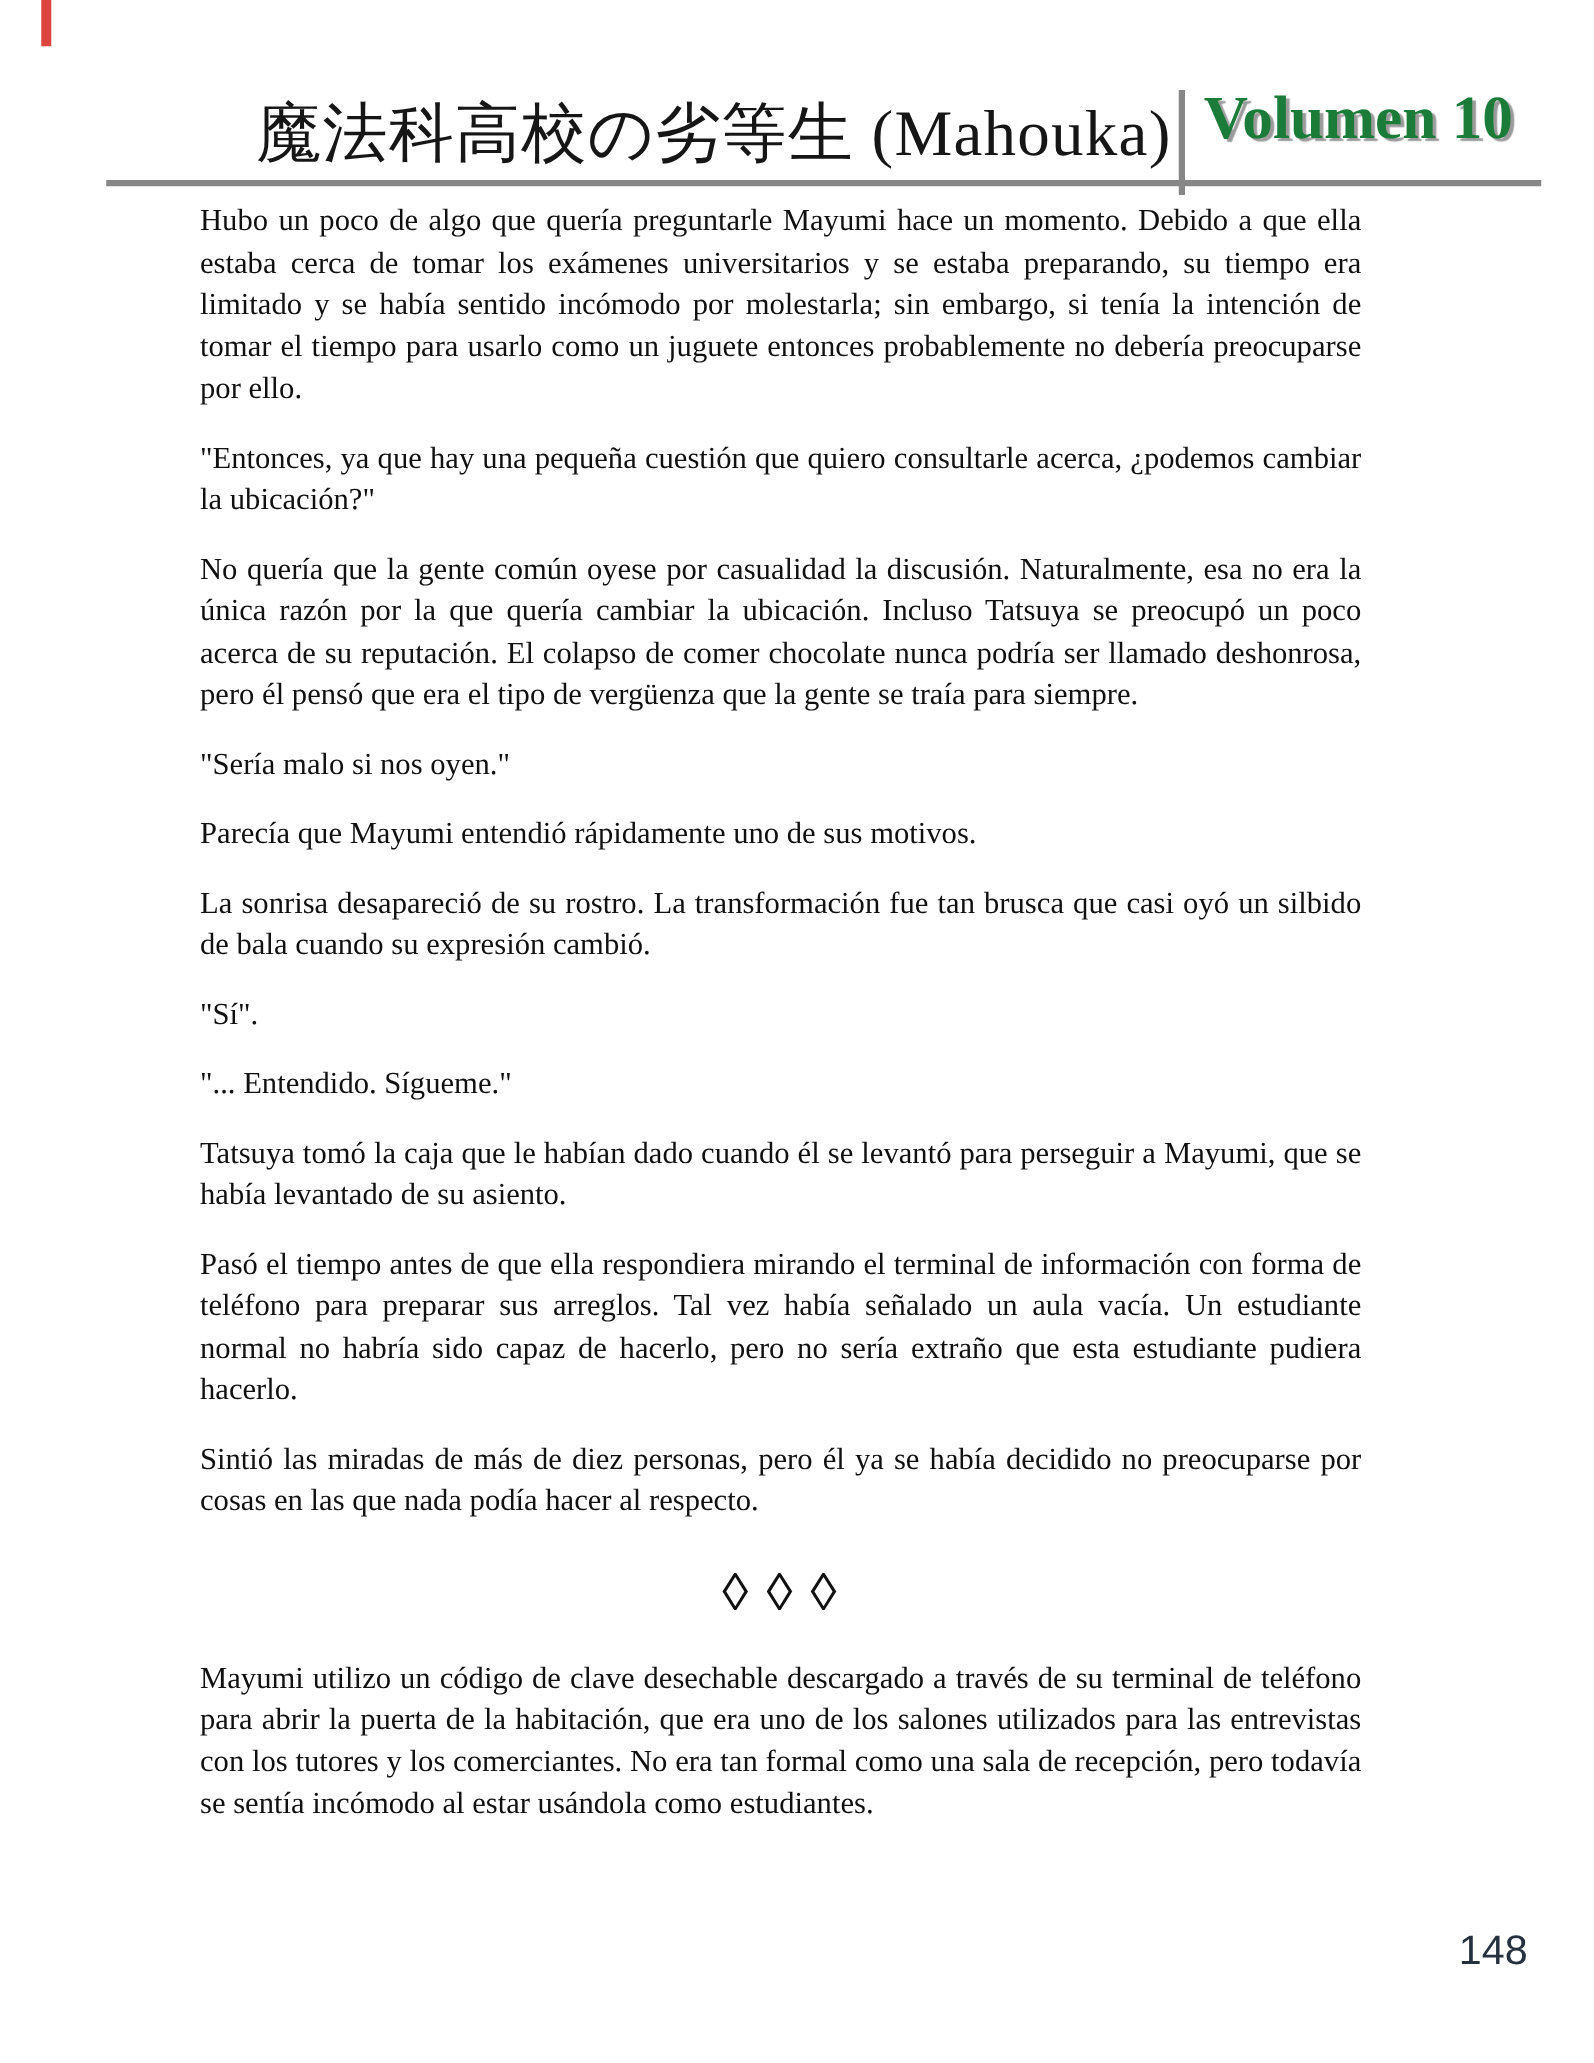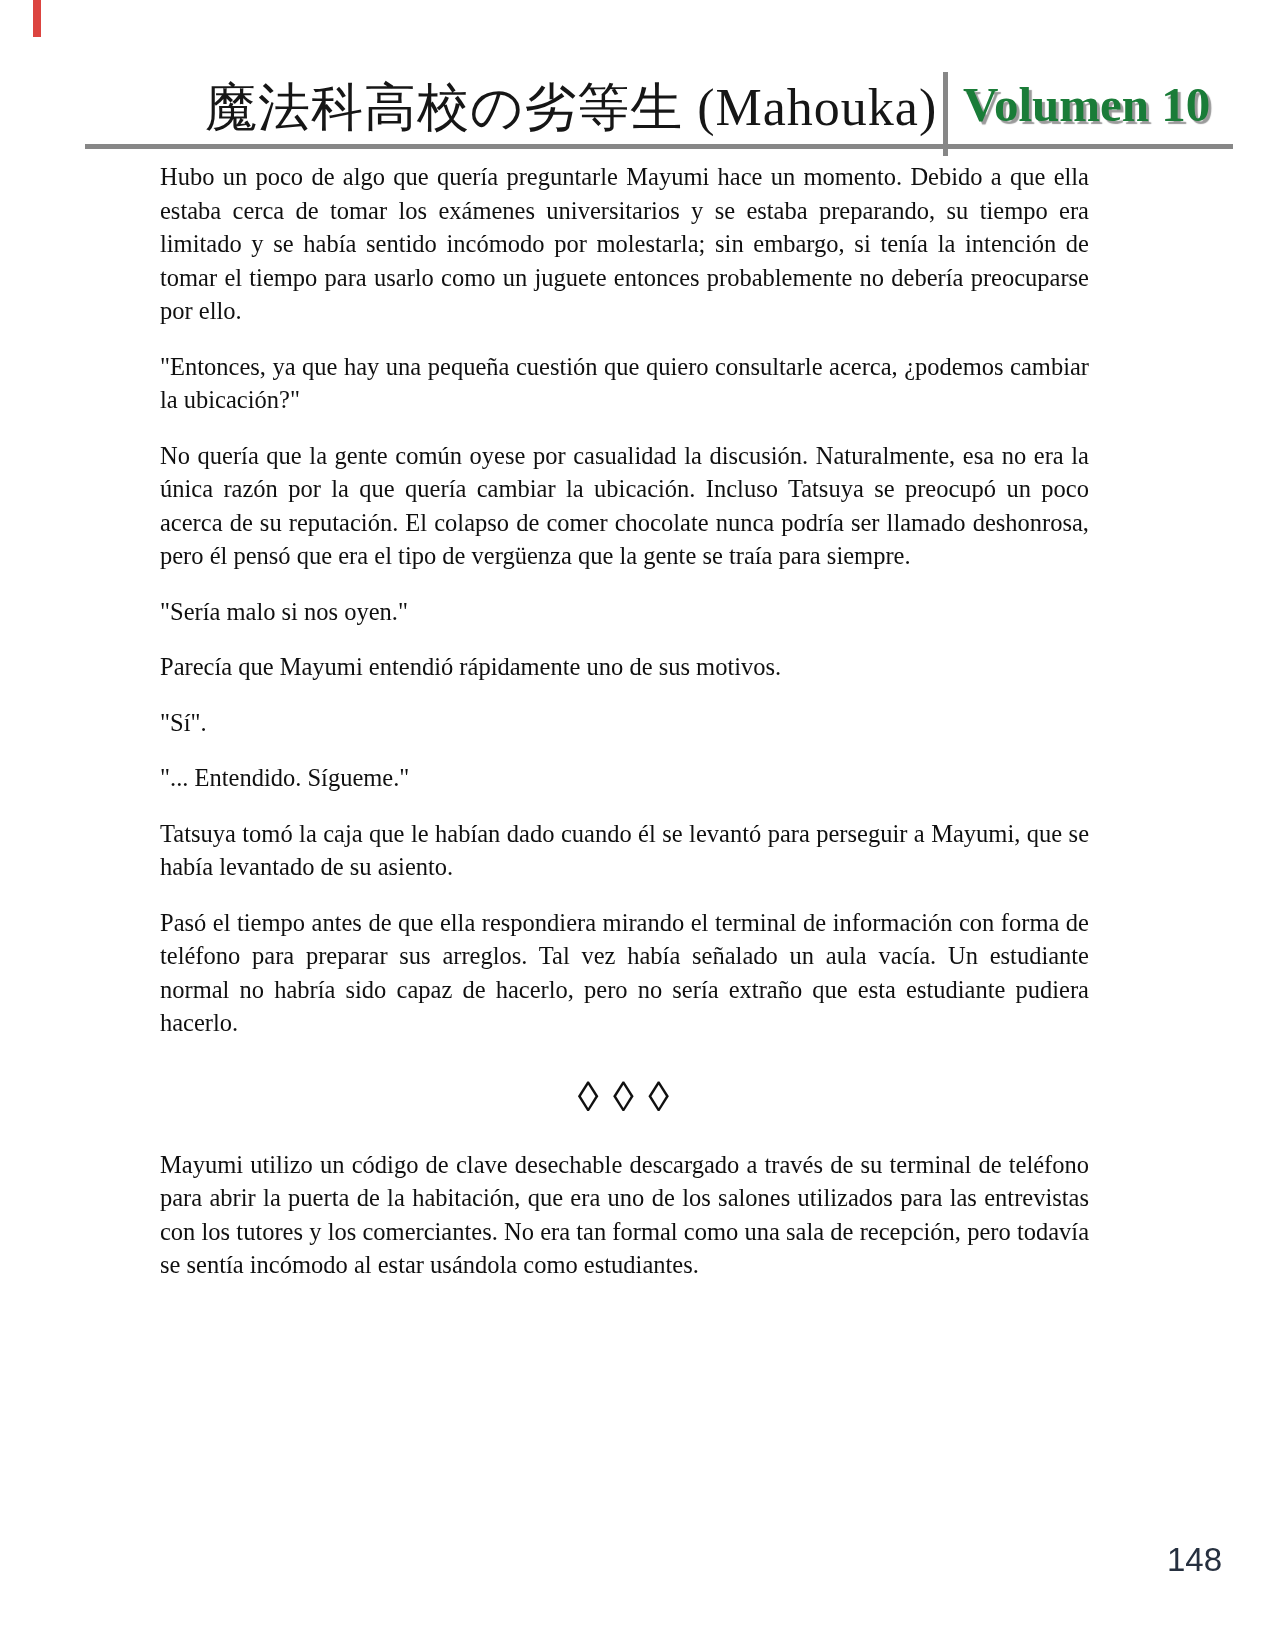--- a/index.html
+++ b/index.html
@@ -41,21 +41,21 @@
     position: absolute;
     left: 943px;
     top: 72px;
     width: 5px;
     height: 84px;
     background: var(--rule-gray, #878787);
   }
   .volume {
     position: absolute;
     left: 963px;
-    top: 80px;
+    top: 69px;
     font-family: "Liberation Serif", serif;
     font-weight: 700;
     font-size: 49px;
     line-height: 49px;
     color: var(--accent-green, #1a7c38);
     text-shadow: 3px 3px 1px #9a9a9a;
     white-space: nowrap;
   }
   .hrule {
     position: absolute;
@@ -110,23 +110,25 @@
     <div class="volume">Volumen 10</div>
     <div class="hrule"></div>
   </header>
 
   <main class="content">
     <p>Hubo un poco de algo que quería preguntarle Mayumi hace un momento. Debido a que ella estaba cerca de tomar los exámenes universitarios y se estaba preparando, su tiempo era limitado y se había sentido incómodo por molestarla; sin embargo, si tenía la intención de tomar el tiempo para usarlo como un juguete entonces probablemente no debería preocuparse por ello.</p>
     <p>"Entonces, ya que hay una pequeña cuestión que quiero consultarle acerca, ¿podemos cambiar la ubicación?"</p>
     <p>No quería que la gente común oyese por casualidad la discusión. Naturalmente, esa no era la única razón por la que quería cambiar la ubicación. Incluso Tatsuya se preocupó un poco acerca de su reputación. El colapso de comer chocolate nunca podría ser llamado deshonrosa, pero él pensó que era el tipo de vergüenza que la gente se traía para siempre.</p>
     <p>"Sería malo si nos oyen."</p>
     <p>Parecía que Mayumi entendió rápidamente uno de sus motivos.</p>
+    <p>La sonrisa desapareció de su rostro. La transformación fue tan brusca que casi oyó un silbido de bala cuando su expresión cambió.</p>
     <p>"Sí".</p>
     <p>"... Entendido. Sígueme."</p>
     <p>Tatsuya tomó la caja que le habían dado cuando él se levantó para perseguir a Mayumi, que se había levantado de su asiento.</p>
     <p>Pasó el tiempo antes de que ella respondiera mirando el terminal de información con forma de teléfono para preparar sus arreglos. Tal vez había señalado un aula vacía. Un estudiante normal no habría sido capaz de hacerlo, pero no sería extraño que esta estudiante pudiera hacerlo.</p>
+    <p>Sintió las miradas de más de diez personas, pero él ya se había decidido no preocuparse por cosas en las que nada podía hacer al respecto.</p>
     <div class="separator">◊ ◊ ◊</div>
     <p>Mayumi utilizo un código de clave desechable descargado a través de su terminal de teléfono para abrir la puerta de la habitación, que era uno de los salones utilizados para las entrevistas con los tutores y los comerciantes. No era tan formal como una sala de recepción, pero todavía se sentía incómodo al estar usándola como estudiantes.</p>
   </main>
 
   <div class="pagenum">148</div>
 
 </div>
 
 </body></html>

